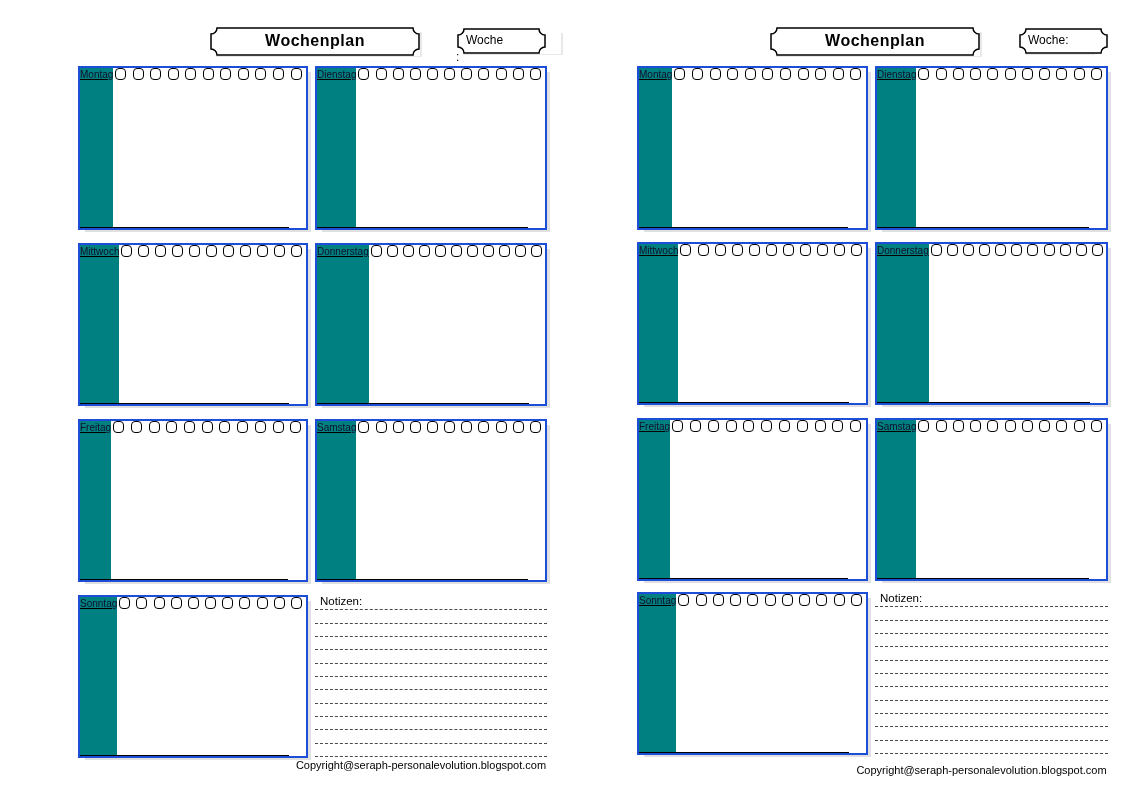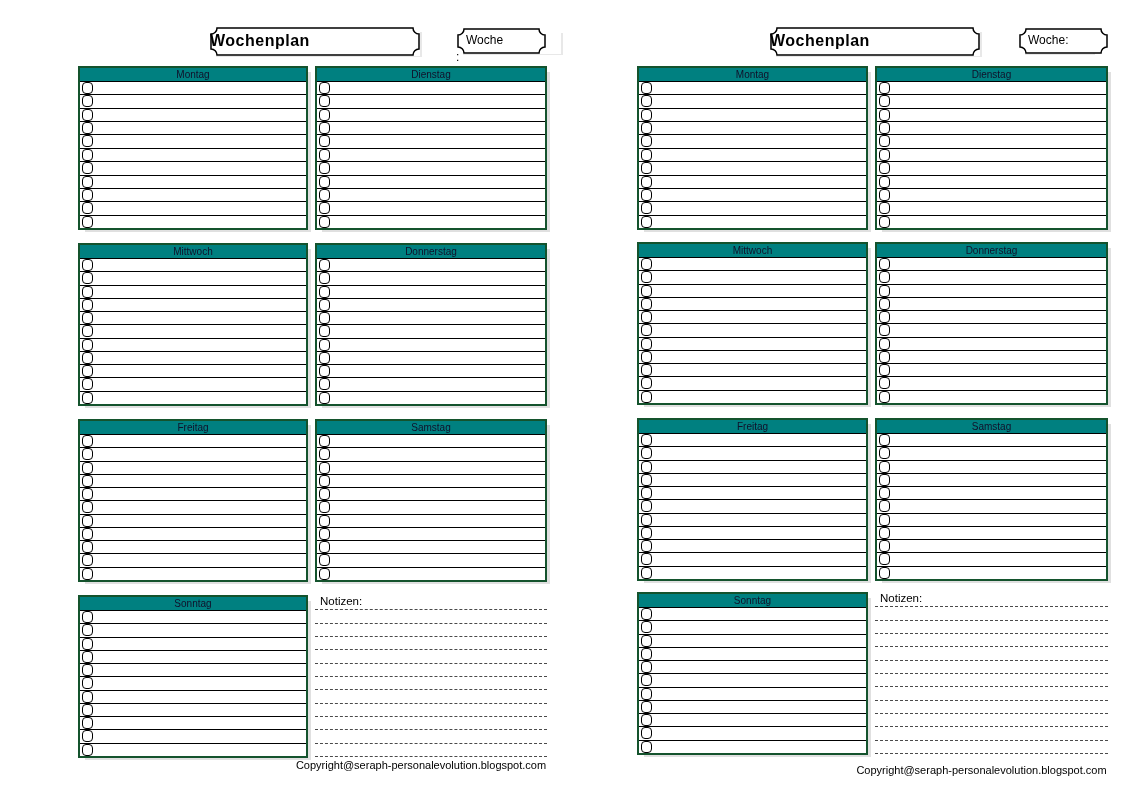--- a/index.html
+++ b/index.html
@@ -4,29 +4,29 @@
 <style>
   html,body{margin:0;padding:0}
   body{
     width:1123px;height:794px;position:relative;background:#ffffff;
     font-family:"Liberation Sans",sans-serif;overflow:hidden;color:#000;
   }
   .page{position:absolute;inset:0}
   .plaque{position:absolute;box-shadow:4px 3px 0 -2px #e8e8e8;background:transparent}
   .plaque svg{position:absolute;left:0;top:0}
   .title-text{
-    position:absolute;left:0;right:0;top:5px;
+    position:absolute;left:0;right:0;top:5px;text-align:center;
     font-size:16px;font-weight:bold;letter-spacing:.5px;
   }
   .week-text{position:absolute;left:9px;top:5px;font-size:12px}
   .week-colon{position:absolute;font-size:12px;line-height:12px}
   .grid{position:absolute;inset:0}
   .day-block{
-    position:absolute;box-sizing:border-box;border:2px solid #14532d;background:#fff;
-    display:flex;flex-direction:column;box-shadow:5px 4px 0 -2px #e0e0e0;
+    position:absolute;box-sizing:border-box;border:2px solid #1d4ed8;background:#fff;
+    display:flex;flex-direction:row;box-shadow:5px 4px 0 -2px #e0e0e0;text-decoration:underline;
   }
   .day-header{
     flex:0 0 13px;line-height:13px;text-align:center;font-size:10px;
     border-bottom:1px solid #000;
   }
   .task-row{flex:1 1 auto;border-bottom:1px solid #000;position:relative;background:#fff}
   .task-row:last-child{border-bottom:0}
   .task-checkbox{
     position:absolute;left:2px;top:0;width:9px;height:10px;
     border:1px solid #000;border-radius:4px;background:#fff;

